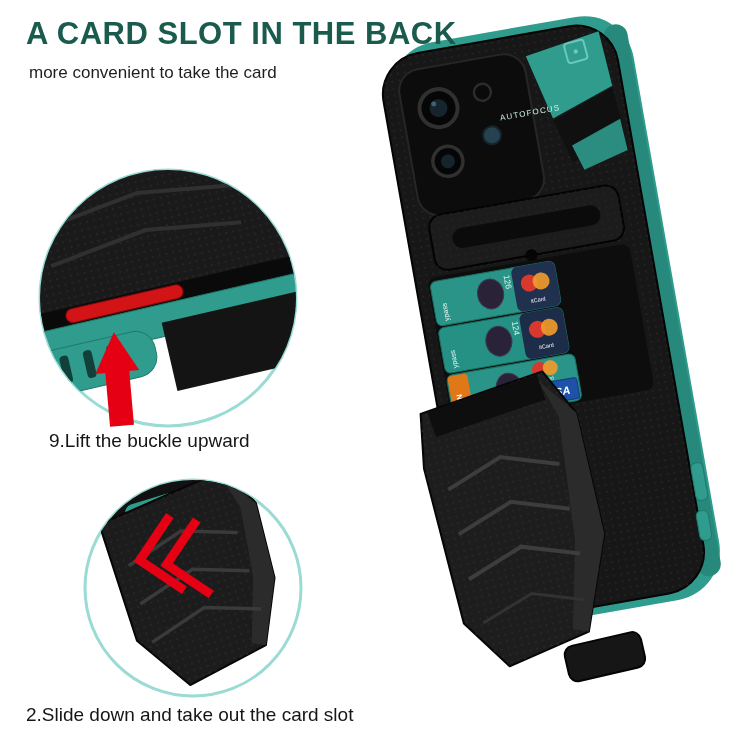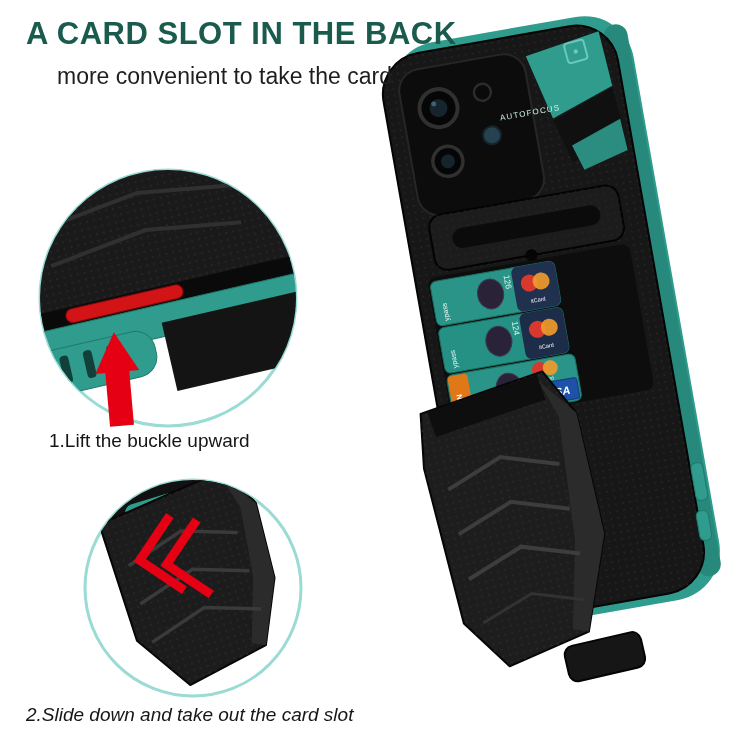--- a/index.html
+++ b/index.html
@@ -7,25 +7,25 @@
     position:relative;width:750px;height:750px;background:#ffffff;overflow:hidden;
     font-family:"Liberation Sans", sans-serif;
   }
   .stage svg{position:absolute;left:0;top:0;}
   .title{
     position:absolute;left:26px;top:16px;width:480px;
     font-size:31px;font-weight:700;letter-spacing:0.5px;color:#1b5b4e;
   }
   .desc{
     position:absolute;left:29px;top:62px;width:400px;
-    font-size:23px;line-height:1.27;color:#1e1e1e;margin-left:28px;
+    font-size:17px;line-height:1.27;color:#1e1e1e;
   }
   .step{position:absolute;font-size:19px;color:#161616;}
   .step1{left:49px;top:430px;}
-  .step2{left:26px;top:704px;font-style:italic;}
+  .step2{left:26px;top:704px;}
   text{font-family:"Liberation Sans", sans-serif;}
 </style>
 </head>
 <body>
 
 <div class="stage">
 
 <svg viewBox="0 0 750 750" width="750" height="750">
   <defs>
     <pattern id="dots" width="7" height="7" patternUnits="userSpaceOnUse">
@@ -176,16 +176,16 @@
     </g>
   </g>
 </svg>
 
 <div class="title">A CARD SLOT IN THE BACK</div>
 
 <div class="desc">
   <div>more convenient to take the card</div>
 </div>
 
-<div class="step step1">1.Lift the buckle upward</div>
+<div class="step step1">9.Lift the buckle upward</div>
 <div class="step step2">2.Slide down and take out the card slot</div>
 
 </div>
 
 </body></html>

